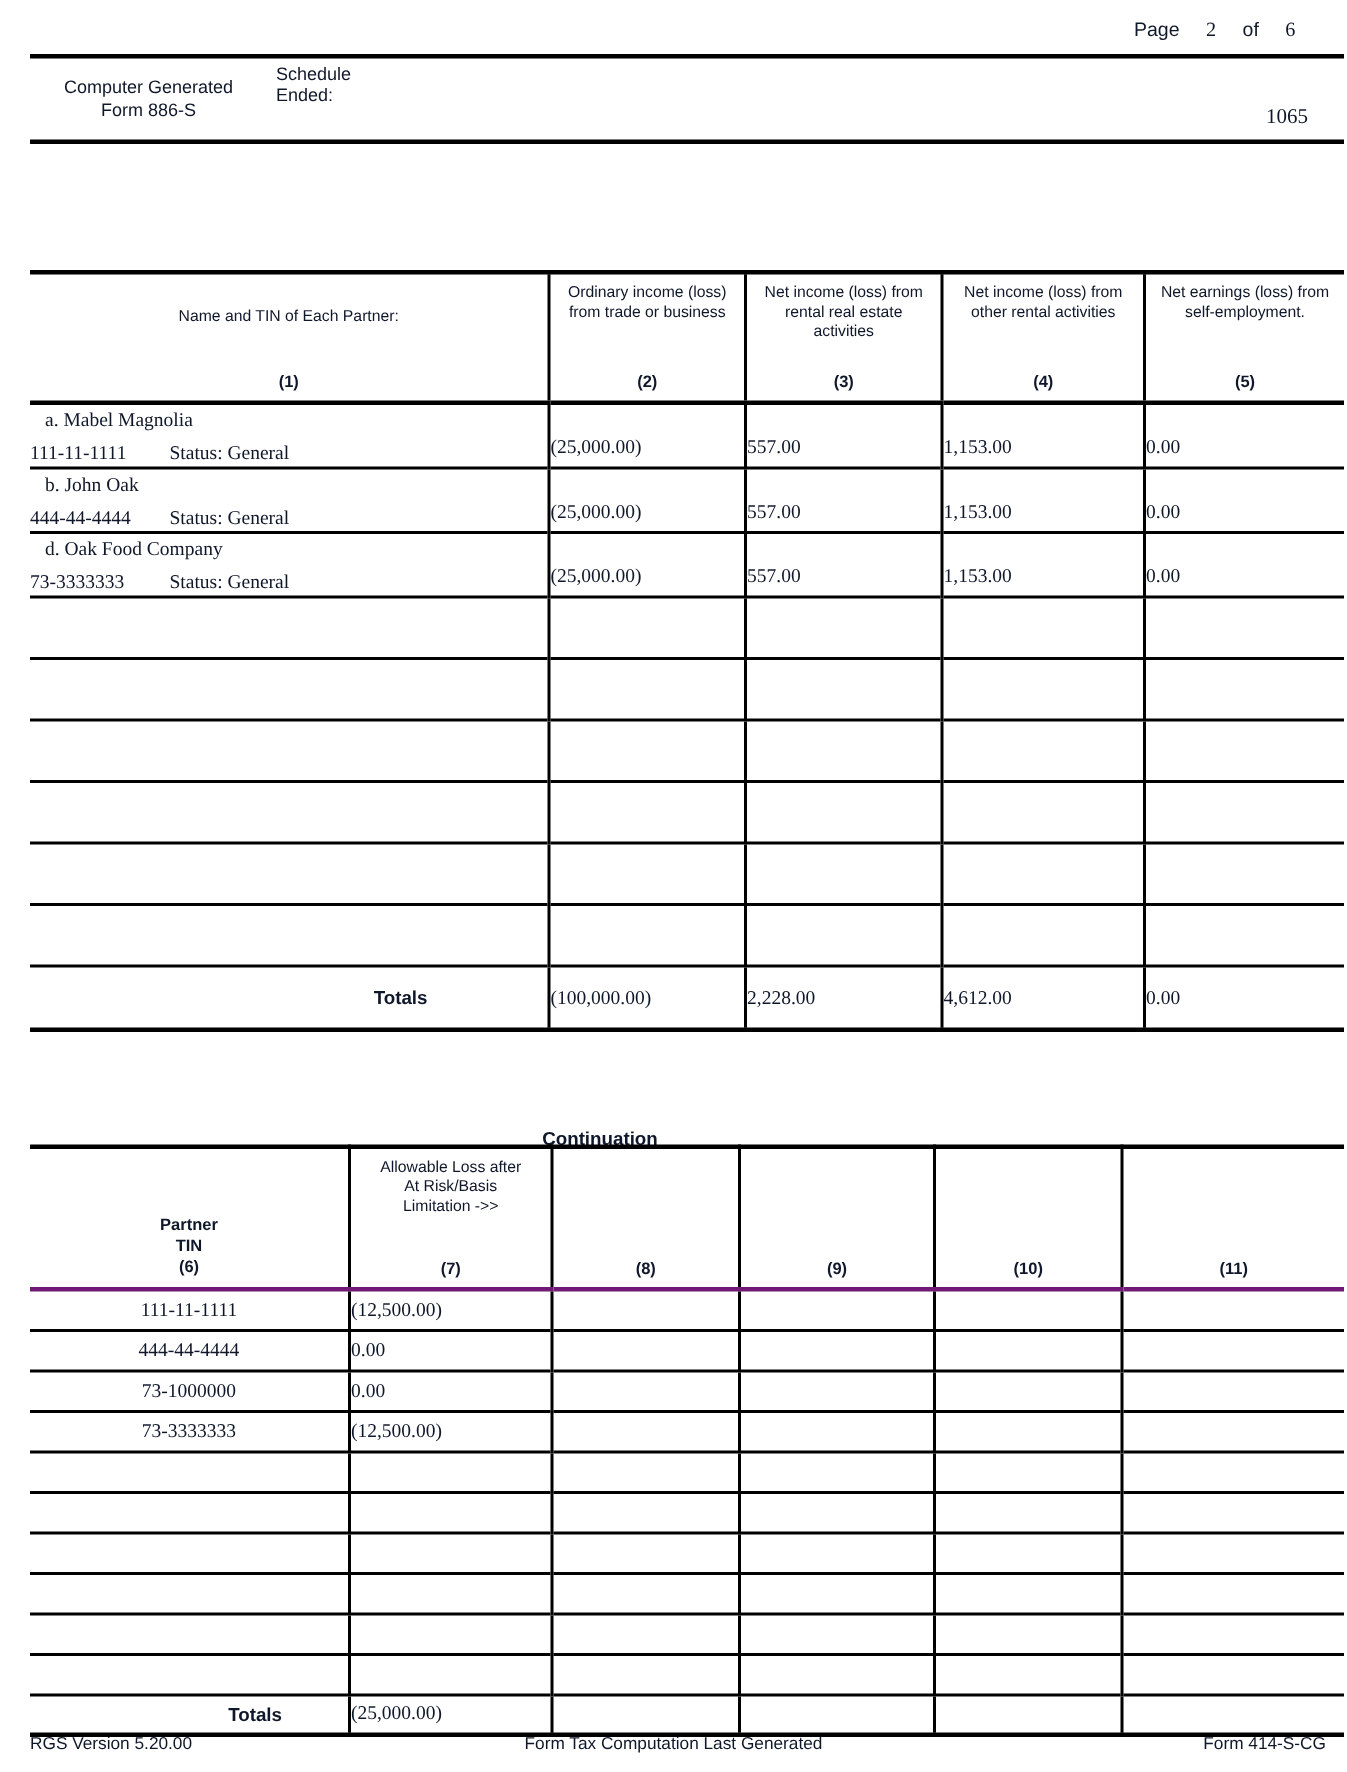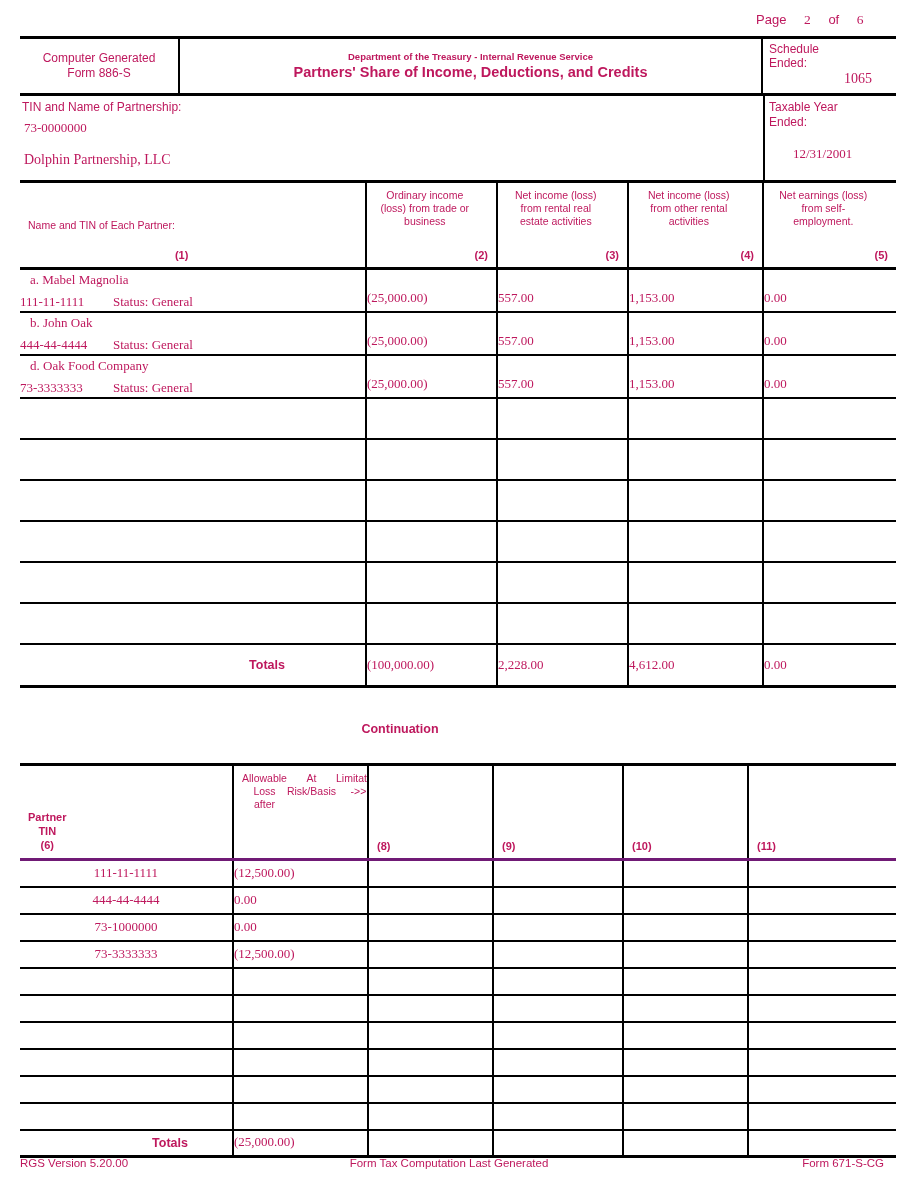--- a/index.html
+++ b/index.html
@@ -1,19 +1,19 @@
 <!DOCTYPE html>
 <html><head>
 <meta charset="utf-8">
 <style>
   * { margin:0; padding:0; box-sizing:border-box; }
   html,body { background:#fff; }
   .page {
     position:relative; width:898px; height:1181px; background:#ffffff;
-    font-family:"Liberation Sans", sans-serif; color:#be185d;
+    font-family:"Liberation Sans", sans-serif; color:#0f172a;
     overflow:hidden;
     text-decoration:underline;
   }
   .serif { font-family:"Liberation Serif","DejaVu Serif", serif; }
 
   
   .page-indicator { position:absolute; top:12px; left:756px; font-size:13px; }
   .page-indicator .pv { font-family:"Liberation Serif",serif; font-size:13.5px; }
   .page-indicator span { display:inline-block; }
   .page-indicator .gap { margin-left:14px; }
@@ -61,33 +61,33 @@
   .totals-val { vertical-align:middle; padding-bottom:0; }
 
   
   .main-table {
     position:absolute; left:20px; top:180px; width:876px;
     border-top:3px solid #000; border-bottom:3px solid #000;
   }
   .main-table th, .main-table td { border-left:2px solid #000; }
   .main-table th:first-child, .main-table td:first-child { border-left:none; }
   .main-table .head-row th { border-bottom:3px solid #000; height:87px; vertical-align:top; }
-  .hwrap { display:flex; flex-direction:row; height:81px; padding:6px 8px 3px; }
+  .hwrap { display:flex; flex-direction:column; height:81px; padding:6px 8px 3px; }
   .hwrap.center-label .h-label { margin:auto 0; }
   .main-table td { border-top:2px solid #000; height:43px; }
   .main-table .empty-row td { height:41px; }
   .c1txt { vertical-align:top; }
   .pname { margin:2px 0 0 10px; font-family:"Liberation Serif",serif; font-size:13px; line-height:15px; }
   .ptin  { margin:7px 0 0 0;  font-family:"Liberation Serif",serif; font-size:13px; line-height:15px; }
   .tin-span { display:inline-block; min-width:93px; }
   .main-table .totals-label { padding-right:80px; }
 
   
   .continuation-label {
-    position:absolute; left:20px; top:722px; width:760px; text-align:center;
+    position:absolute; left:20px; top:752px; width:760px; text-align:center;
     font-size:12.5px; font-weight:bold;
   }
 
   
   .cont-table {
     position:absolute; left:20px; top:763px; width:876px;
     border-top:3px solid #000; border-bottom:3px solid #000;
   }
   .cont-table th, .cont-table td { border-left:2px solid #000; }
   .cont-table th:first-child, .cont-table td:first-child { border-left:none; }
@@ -118,41 +118,27 @@
     <span class="pv gap">2</span>
     <span class="gap">of</span>
     <span class="pv gap">6</span>
   </div>
 
   <div class="header-box">
     <div class="hcell-left">
       <div>Computer Generated</div>
       <div>Form 886-S</div>
     </div>
-    <div class="hcell-mid">
-      <div class="agency">Department of the Treasury - Internal Revenue Service</div>
-      <div class="form-title">Partners' Share of Income, Deductions, and Credits</div>
-    </div>
     <div class="hcell-right">
       <div>Schedule</div>
       <div>Ended:</div>
       <div class="sched-num serif">1065</div>
     </div>
   </div>
 
-  <div class="partnership">
-    <div class="pship-label">TIN and Name of Partnership:</div>
-    <div class="pship-tin serif">73-0000000</div>
-    <div class="pship-name serif">Dolphin Partnership, LLC</div>
-    <div class="tax-year-cell">
-      <div>Taxable Year</div>
-      <div>Ended:</div>
-      <div class="tax-year-date serif">12/31/2001</div>
-    </div>
-  </div>
 
   <table class="main-table">
     <colgroup>
         <col style="width:346px">
         <col style="width:131px">
         <col style="width:131px">
         <col style="width:135px">
         <col style="width:133px">
       </colgroup>
     <tbody>
@@ -414,16 +400,16 @@
           <td></td>
           <td></td>
           <td></td>
     </tr>
   </tbody>
     </table>
 
   <div class="page-footer">
     <span class="footer-center">Form Tax Computation Last Generated</span>
     <span class="footer-left">RGS Version 5.20.00</span>
-    <span class="footer-right">Form 671-S-CG</span>
+    <span class="footer-right">Form 414-S-CG</span>
   </div>
 
 </div>
 
 </body></html>

